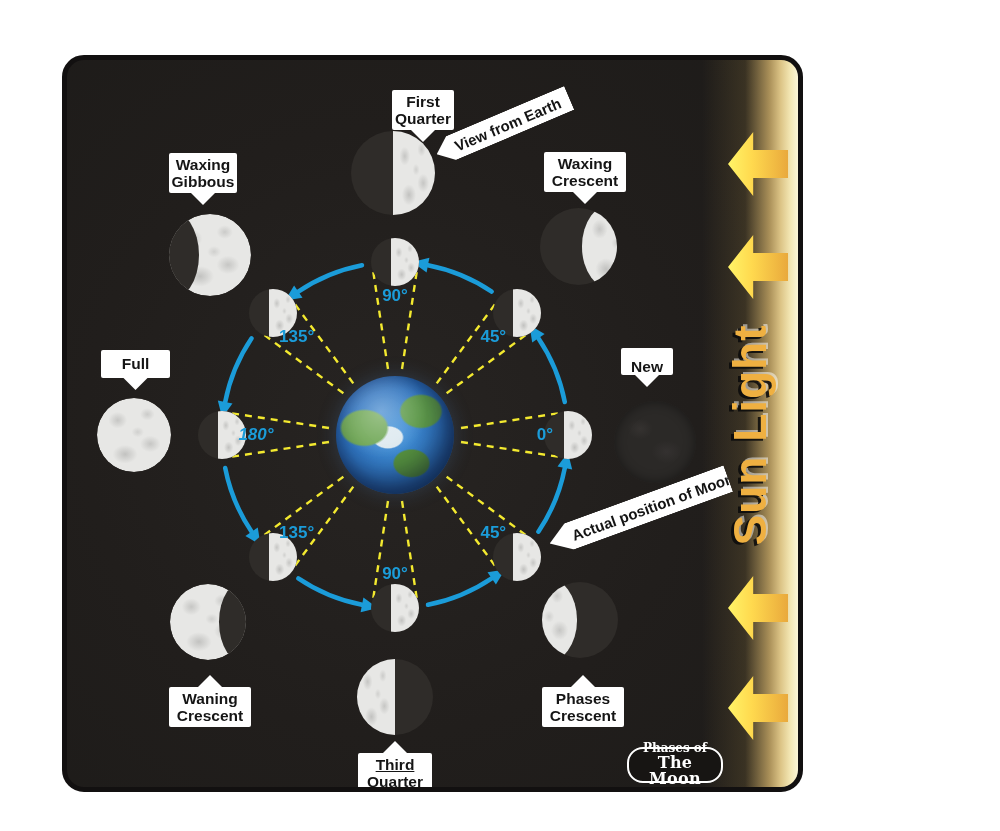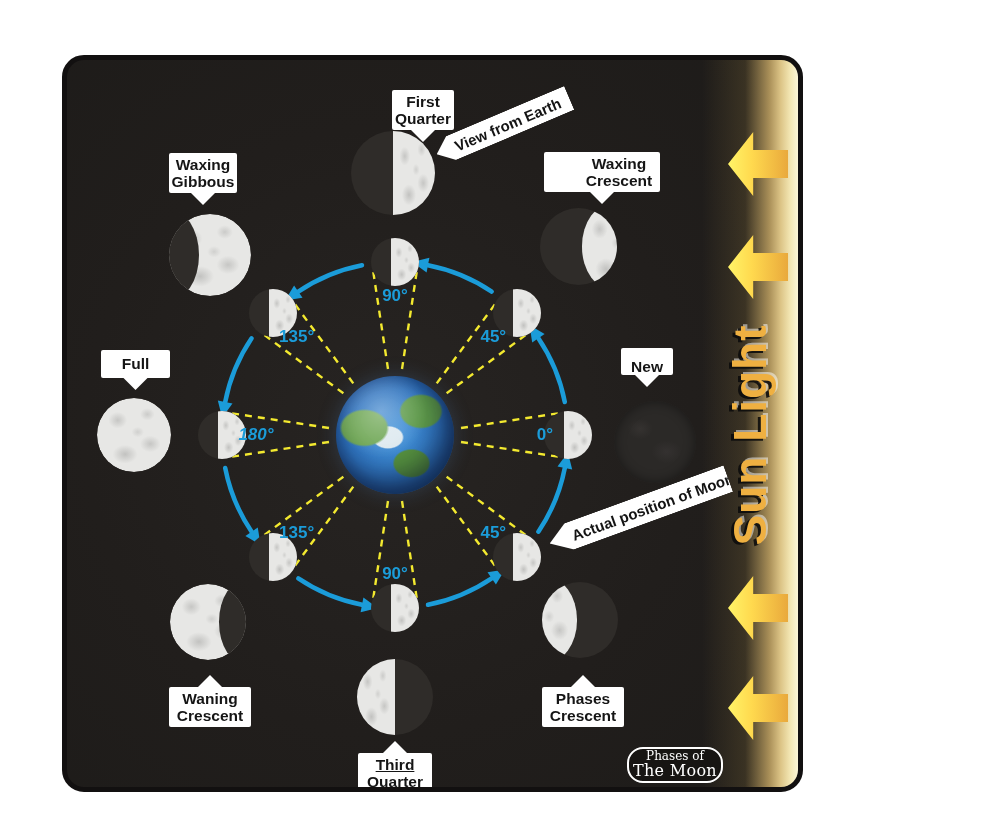--- a/index.html
+++ b/index.html
@@ -67,40 +67,40 @@
   .om-waning-gibbous{left:103px;top:524px;width:76px;height:76px;}
   .om-full{left:30px;top:338px;width:74px;height:74px;}
   .om-waxing-gibbous{left:102px;top:154px;width:82px;height:82px;}
   
   .plabel{background:#fff;color:#151515;border-radius:2px;display:flex;align-items:center;
     justify-content:center;text-align:center;font:600 15.5px/1.12 "Liberation Sans",sans-serif;}
   .plabel .tail{position:absolute;left:50%;transform:translateX(-50%);width:26px;height:13px;background:#fff;}
   .tail-down{bottom:-12px;clip-path:polygon(0 0,100% 0,50% 100%);}
   .tail-up{top:-12px;clip-path:polygon(50% 0,0 100%,100% 100%);}
   .pl-first-quarter{left:289px;top:30px;width:62px;height:40px;margin-left:36px;}
-  .pl-waxing-crescent{left:477px;top:92px;width:82px;height:40px;padding-left:34px;}
+  .pl-waxing-crescent{left:477px;top:92px;width:82px;height:40px;}
   .pl-new{left:554px;top:288px;width:52px;height:27px;align-items:flex-end;}
   .pl-waning-crescent{left:475px;top:627px;width:82px;height:40px;}
   .pl-third-quarter{left:291px;top:693px;width:74px;height:40px;text-decoration:underline;}
   .pl-waning-gibbous{left:102px;top:627px;width:82px;height:40px;}
   .pl-full{left:34px;top:290px;width:69px;height:28px;}
   .pl-waxing-gibbous{left:102px;top:93px;width:68px;height:40px;}
   
   .banner{background:#fff;color:#141414;display:flex;align-items:center;
     font:600 15px/1 "Liberation Sans",sans-serif;white-space:nowrap;
     clip-path:polygon(0 50%,11% 0,100% 0,100% 100%,11% 100%);}
   .bn-view{left:364px;top:53px;width:144px;height:26px;transform:rotate(-23deg);padding-left:20px;box-sizing:border-box;}
   .bn-actual{left:477px;top:437px;width:190px;height:28px;transform:rotate(-20deg);padding-left:24px;box-sizing:border-box;}
   
   .angle-label{position:absolute;color:#1b9cd9;font:bold 17px "Liberation Sans",sans-serif;
     transform:translate(-50%,-50%);white-space:nowrap;text-align:center;}
   
   .badge{left:560px;top:687px;width:96px;height:36px;border:2px solid #fff;border-radius:16px;
     background:#171513;color:#fff;display:flex;flex-direction:column;justify-content:center;
-    text-align:center;font-family:"DejaVu Serif",serif;font-weight:normal;line-height:1.05;box-sizing:border-box;}
+    text-align:center;font-family:"DejaVu Serif",serif;font-weight:bold;line-height:1.05;box-sizing:border-box;}
   .badge .l1{font-size:12px;}
   .badge .l2{font-size:16px;letter-spacing:.3px;}
 </style>
 </head>
 <body>
 
 <div class="stage">
 
   <div class="panel">
     <div class="sun-strip"></div>

